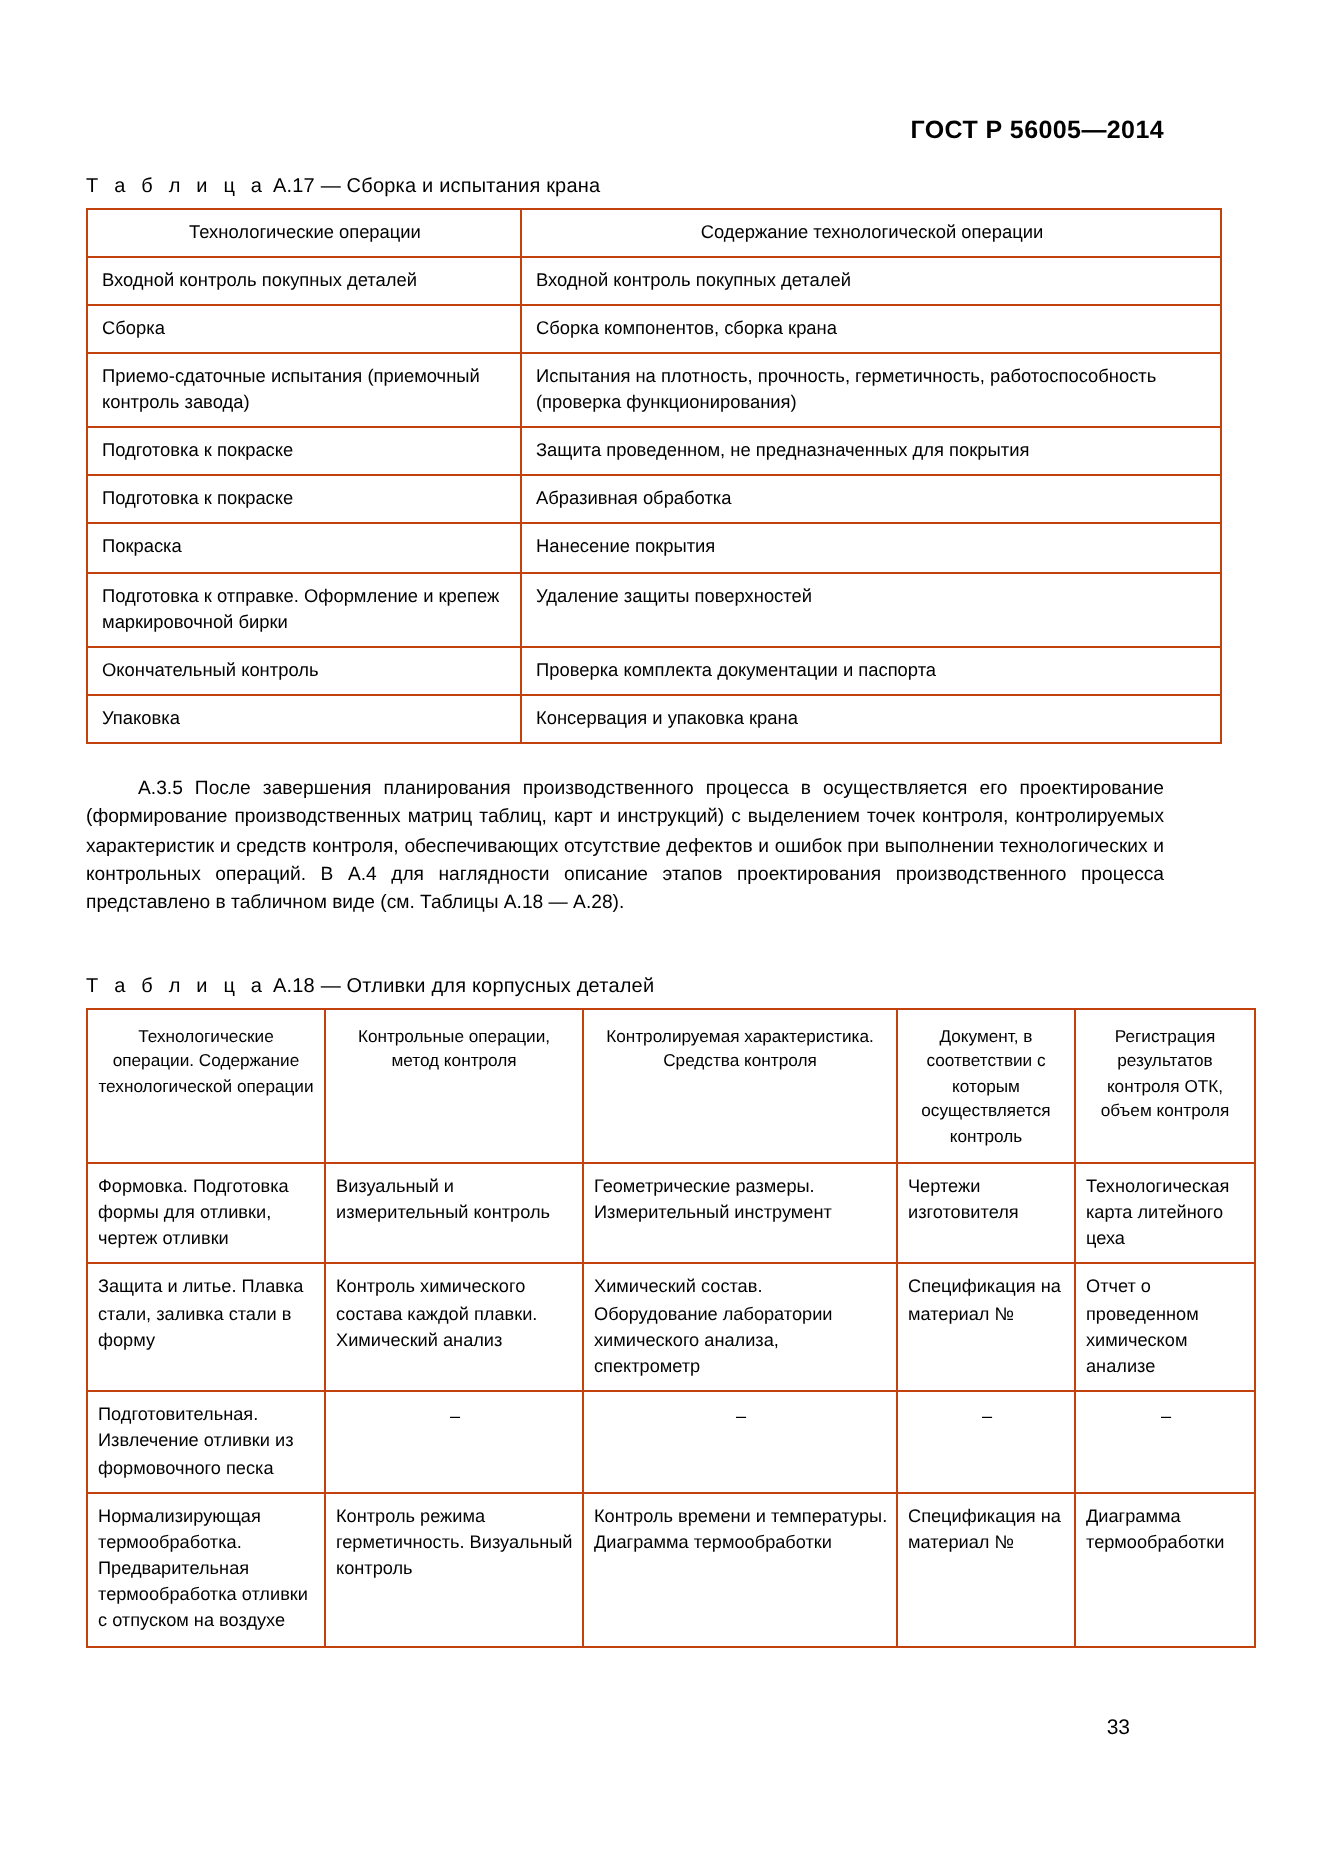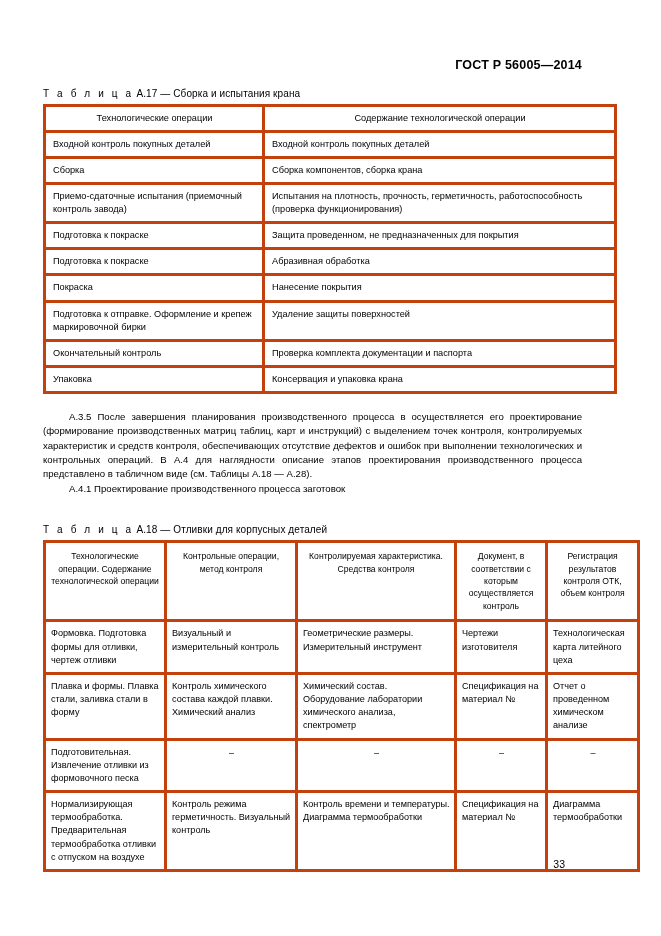--- a/index.html
+++ b/index.html
@@ -56,21 +56,21 @@
 
   
   table.gost {
     border-collapse: collapse;
     width: 539px;
     table-layout: fixed;
     border: 1.6px solid #000;
   }
   table.gost td,
   table.gost th {
-    border: 3px solid #c2410c;
+    border: 1px solid #c2410c;
     vertical-align: top;
     padding: 4px 6px 4px 7px;
     font-weight: normal;
     font-size: 9.2px;
     line-height: 1.42;
     text-align: left;
   }
   table.gost thead td,
   table.gost thead th {
     text-align: center;
@@ -199,21 +199,20 @@
         </tr>
         <tr>
           <td>Упаковка</td>
           <td>Консервация и упаковка крана</td>
         </tr>
       </tbody>
     </table>
 
     <p class="para indent block-gap-top">А.3.5 После завершения планирования производственного процесса в осуществляется его проектирование (формирование производственных матриц таблиц, карт и инструкций) с выделением точек контроля, контролируемых характеристик и средств контроля, обеспечивающих отсутствие дефектов и ошибок при выполнении технологических и контрольных операций. В А.4 для наглядности описание этапов проектирования производственного процесса представлено в табличном виде (см. Таблицы А.18 — А.28).</p>
 
-    <p class="heading-sub">А.4.1 Проектирование производственного процесса заготовок</p>
 
     <p class="table-caption" style="margin-top:28px;"><span class="spaced">Т а б л и ц а</span> <span>А.18 — Отливки для корпусных деталей</span></p>
 
     <table class="gost" id="table-a18">
       <thead>
         <tr>
           <td class="c1">Технологические операции. Содержание технологической операции</td>
           <td class="c2">Контрольные операции, метод контроля</td>
           <td class="c3">Контролируемая характеристика. Средства контроля</td>
           <td class="c4">Документ, в соответствии с которым осуществляется контроль</td>
@@ -222,21 +221,21 @@
       </thead>
       <tbody>
         <tr class="rowpad-1">
           <td>Формовка. Подготовка формы для отливки, чертеж отливки</td>
           <td>Визуальный и измерительный контроль</td>
           <td>Геометрические размеры. Измерительный инструмент</td>
           <td>Чертежи изготовителя</td>
           <td>Технологическая карта литейного цеха</td>
         </tr>
         <tr class="rowpad-2">
-          <td>Плавка и формы. Плавка стали, заливка стали в форму</td>
+          <td>Защита и литье. Плавка стали, заливка стали в форму</td>
           <td>Контроль химического состава каждой плавки. Химический анализ</td>
           <td>Химический состав. Оборудование лаборатории химического анализа, спектрометр</td>
           <td>Спецификация на материал №</td>
           <td>Отчет о проведенном химическом анализе</td>
         </tr>
         <tr class="rowpad-3">
           <td>Подготовительная. Извлечение отливки из формовочного песка</td>
           <td class="dash">–</td>
           <td class="dash">–</td>
           <td class="dash">–</td>

